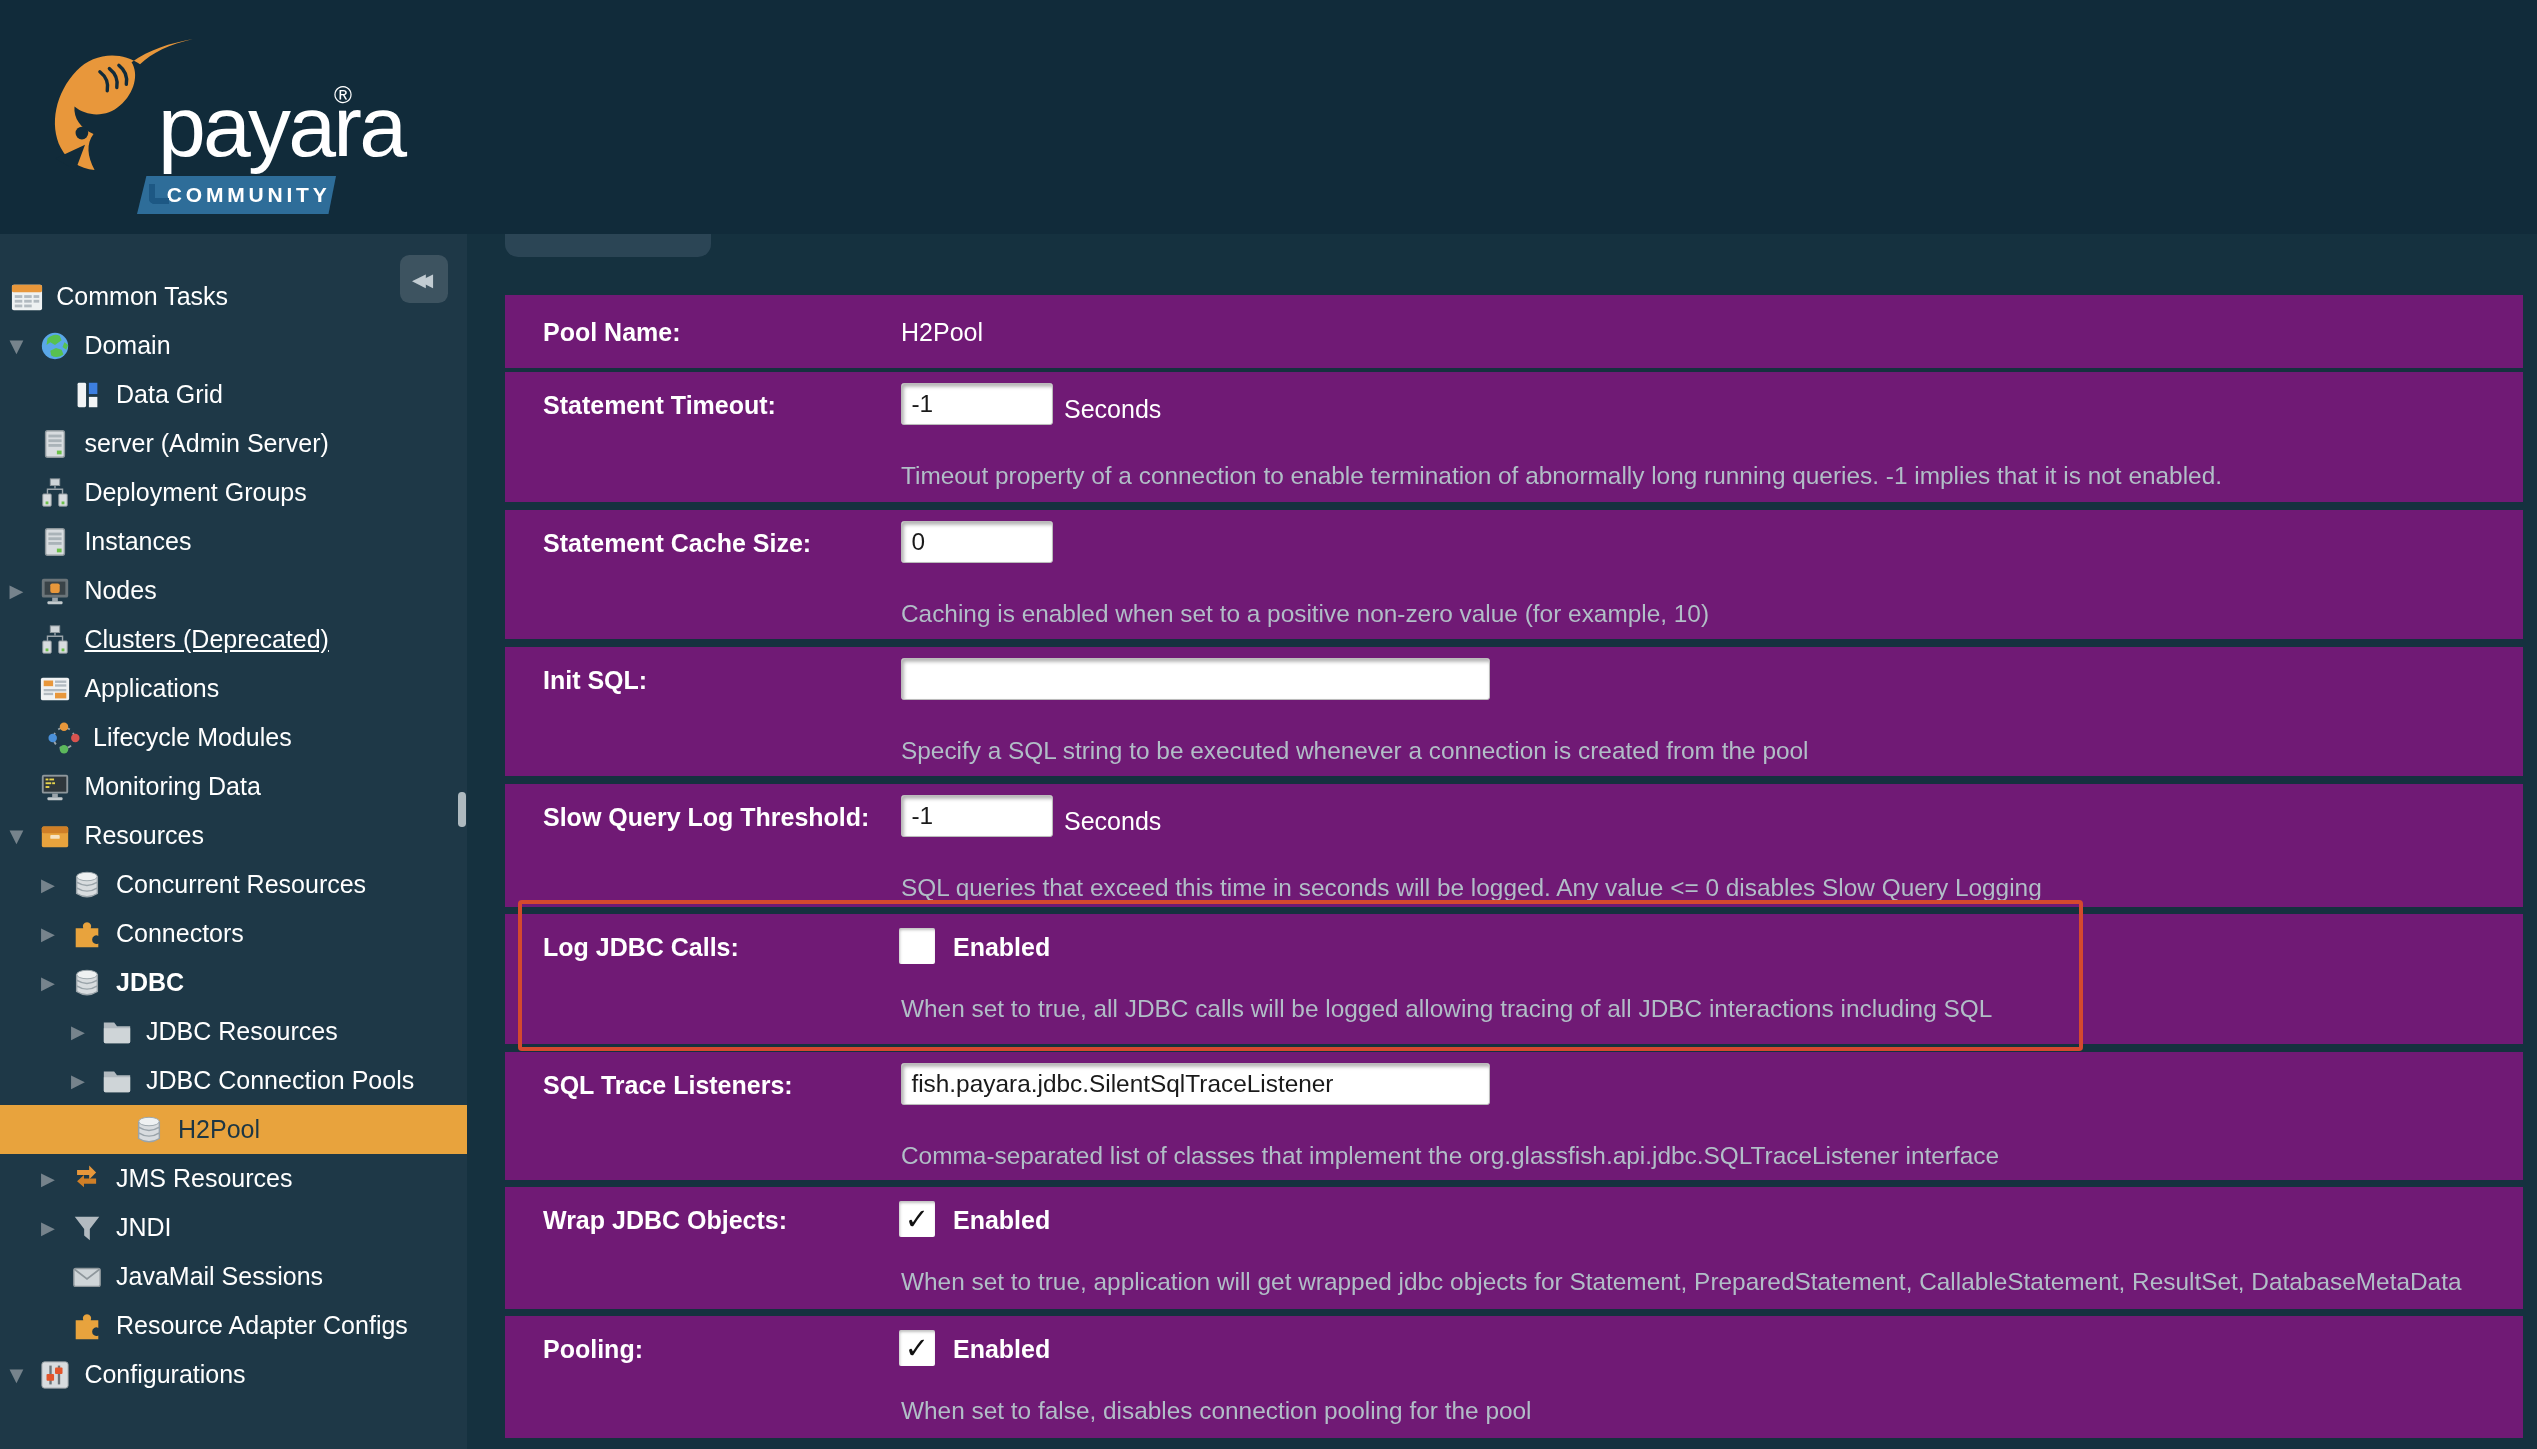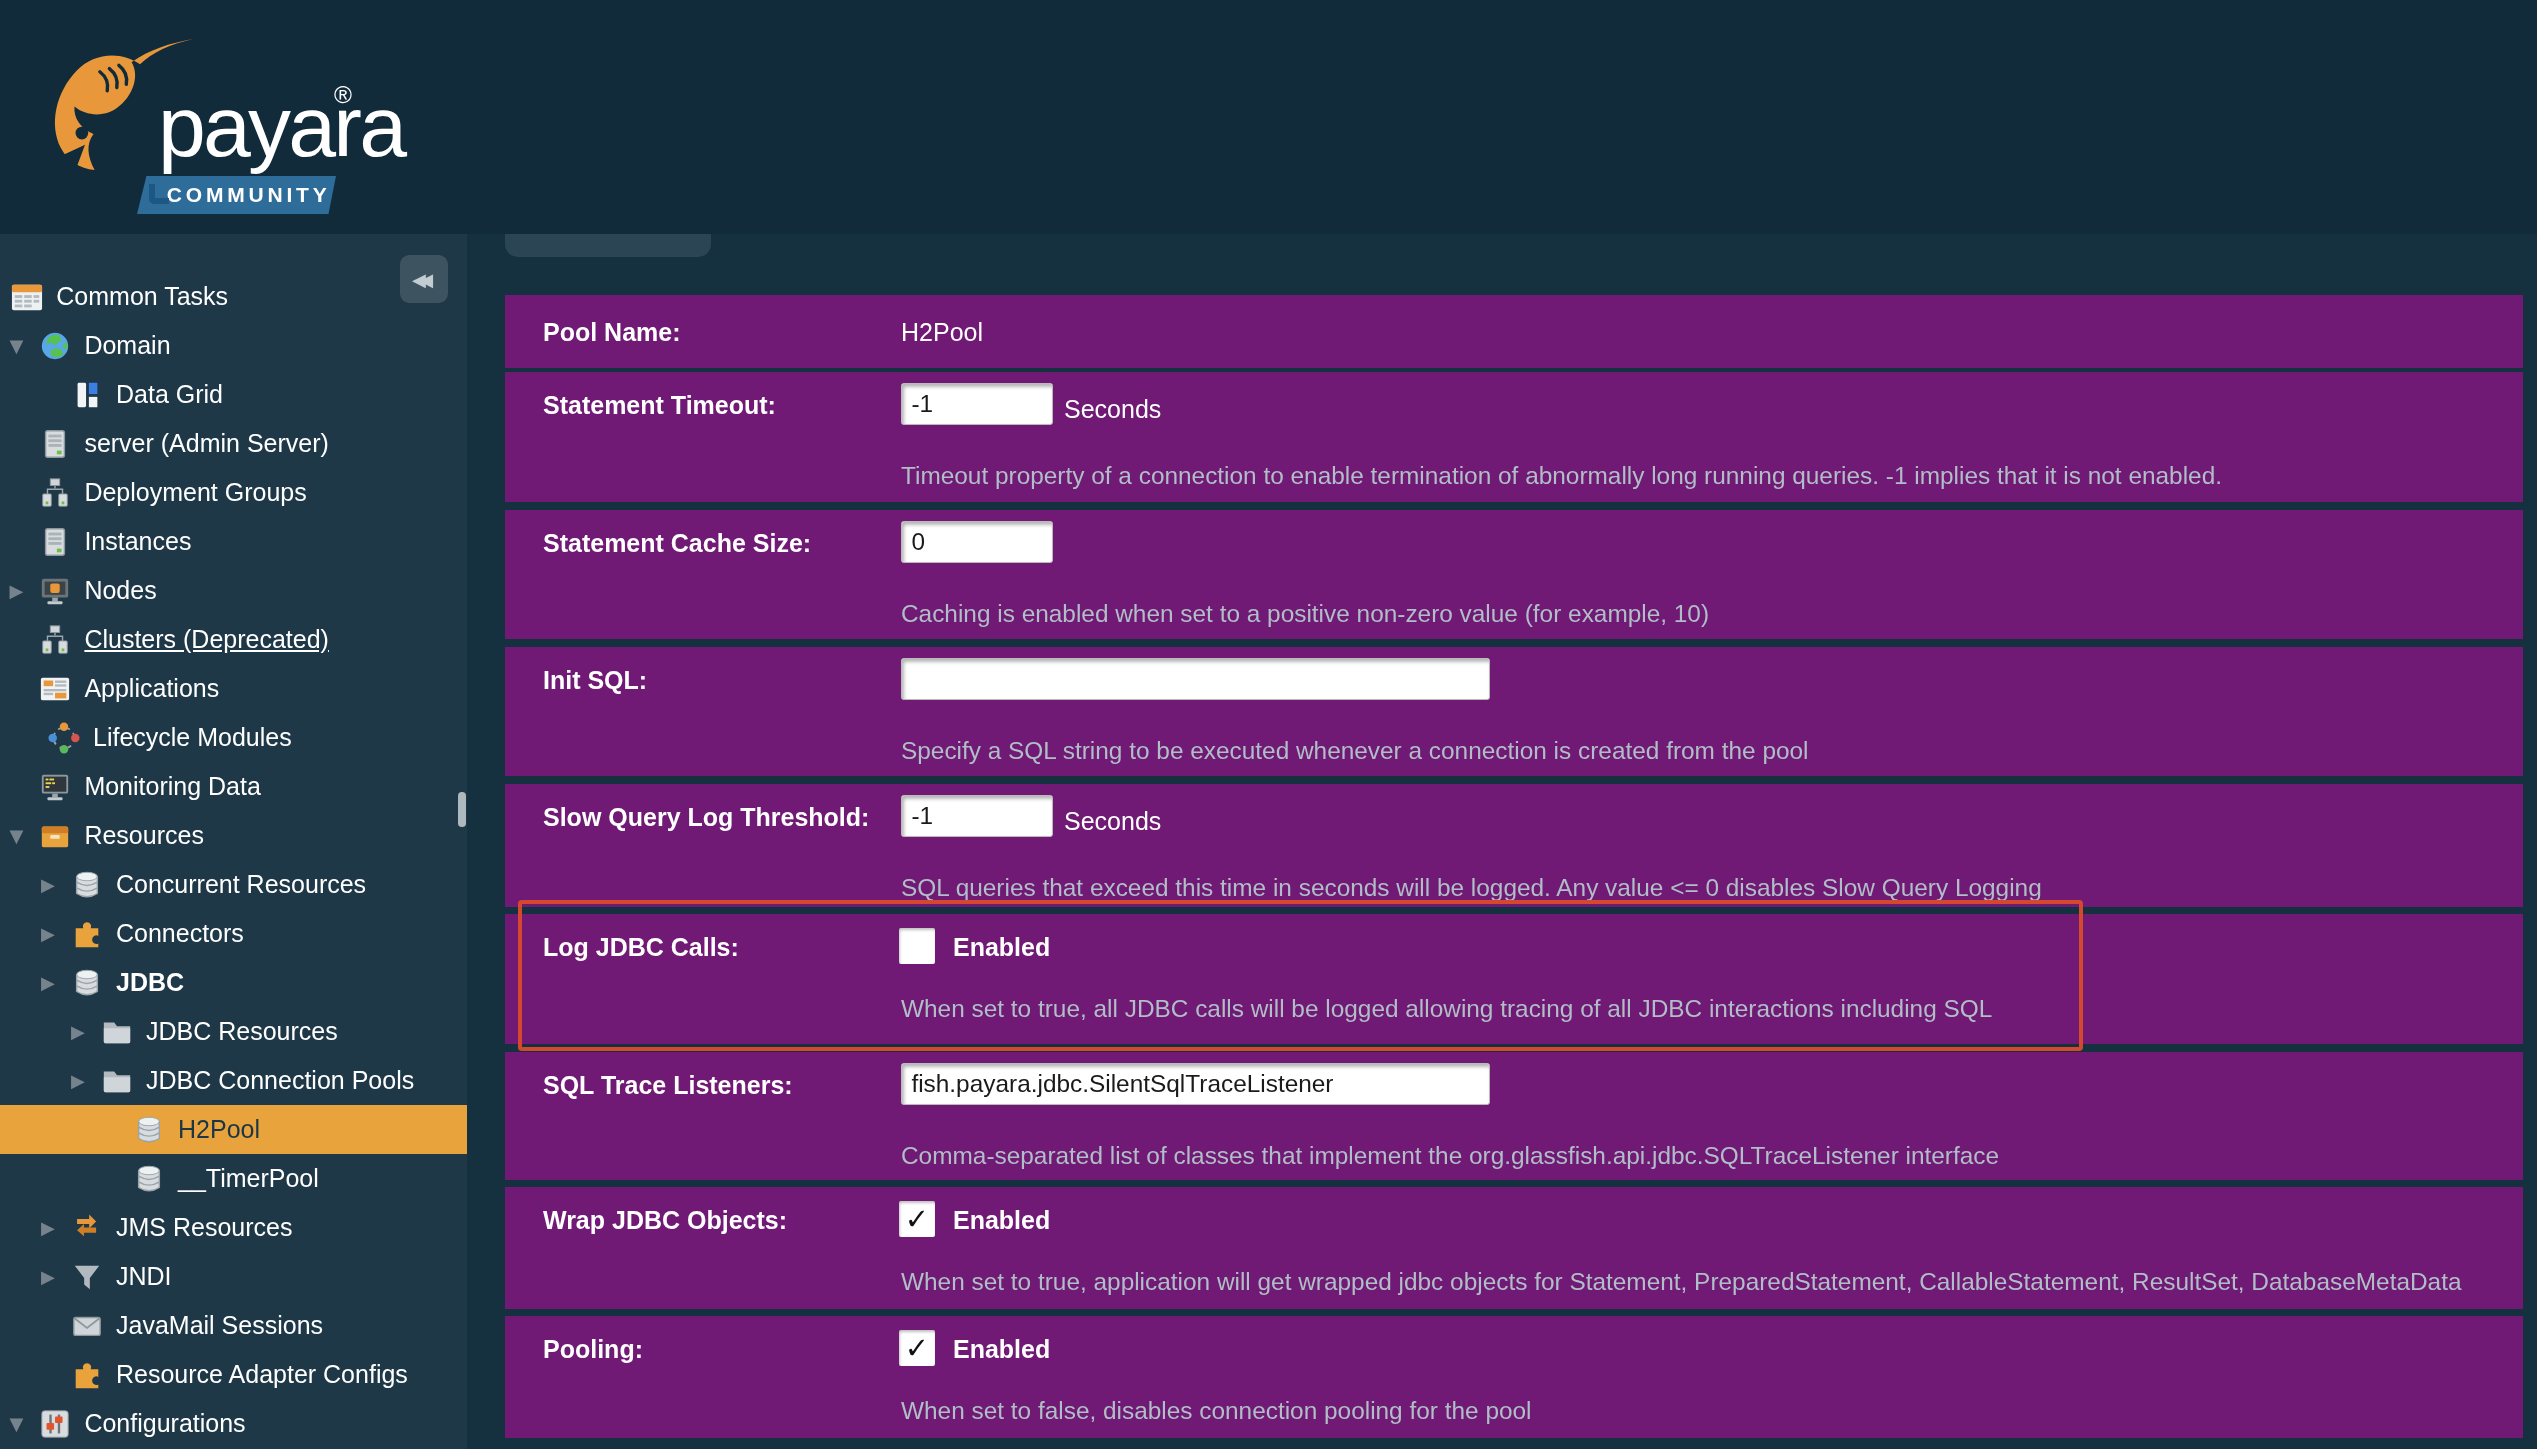--- a/index.html
+++ b/index.html
@@ -310,31 +310,20 @@
           <span class="arrowslot"></span>
           <span class="ticon">
             <svg viewBox="0 0 34 34">
               <path d="M6 8 q11 -7 22 0 v18 q-11 7 -22 0 z" fill="#d8dcdf"></path>
               <ellipse cx="17" cy="8" rx="11" ry="4.5" fill="#eef1f2" stroke="#9aa4aa"></ellipse>
               <path d="M6 14 q11 7 22 0 M6 20 q11 7 22 0 M6 8 v18 q11 7 22 0 v-18" stroke="#9aa4aa" fill="none" stroke-width="1.5"></path>
             </svg>
           </span>
           <span class="tlabel">H2Pool</span>
         </div>
-        <div class="titem" style="padding-left: 103px;">
-          <span class="arrowslot"></span>
-          <span class="ticon">
-            <svg viewBox="0 0 34 34">
-              <path d="M6 8 q11 -7 22 0 v18 q-11 7 -22 0 z" fill="#d8dcdf"></path>
-              <ellipse cx="17" cy="8" rx="11" ry="4.5" fill="#eef1f2" stroke="#9aa4aa"></ellipse>
-              <path d="M6 14 q11 7 22 0 M6 20 q11 7 22 0 M6 8 v18 q11 7 22 0 v-18" stroke="#9aa4aa" fill="none" stroke-width="1.5"></path>
-            </svg>
-          </span>
-          <span class="tlabel">__TimerPool</span>
-        </div>
         <div class="titem" style="padding-left: 41px;">
           <span class="arrowslot">▶</span>
           <span class="ticon">
             <svg viewBox="0 0 34 34">
               <path fill="#e8973b" d="M6 11 h14 v-5 l8 8 -8 8 v-5 h-14 z" transform="scale(0.92) translate(1,-3)"></path>
               <path fill="#d07f27" d="M28 26 h-14 v-4 l-8 7 8 7 v-4 h14 z" transform="scale(0.92) translate(1,-8)"></path>
             </svg>
           </span>
           <span class="tlabel">JMS Resources</span>
         </div>

